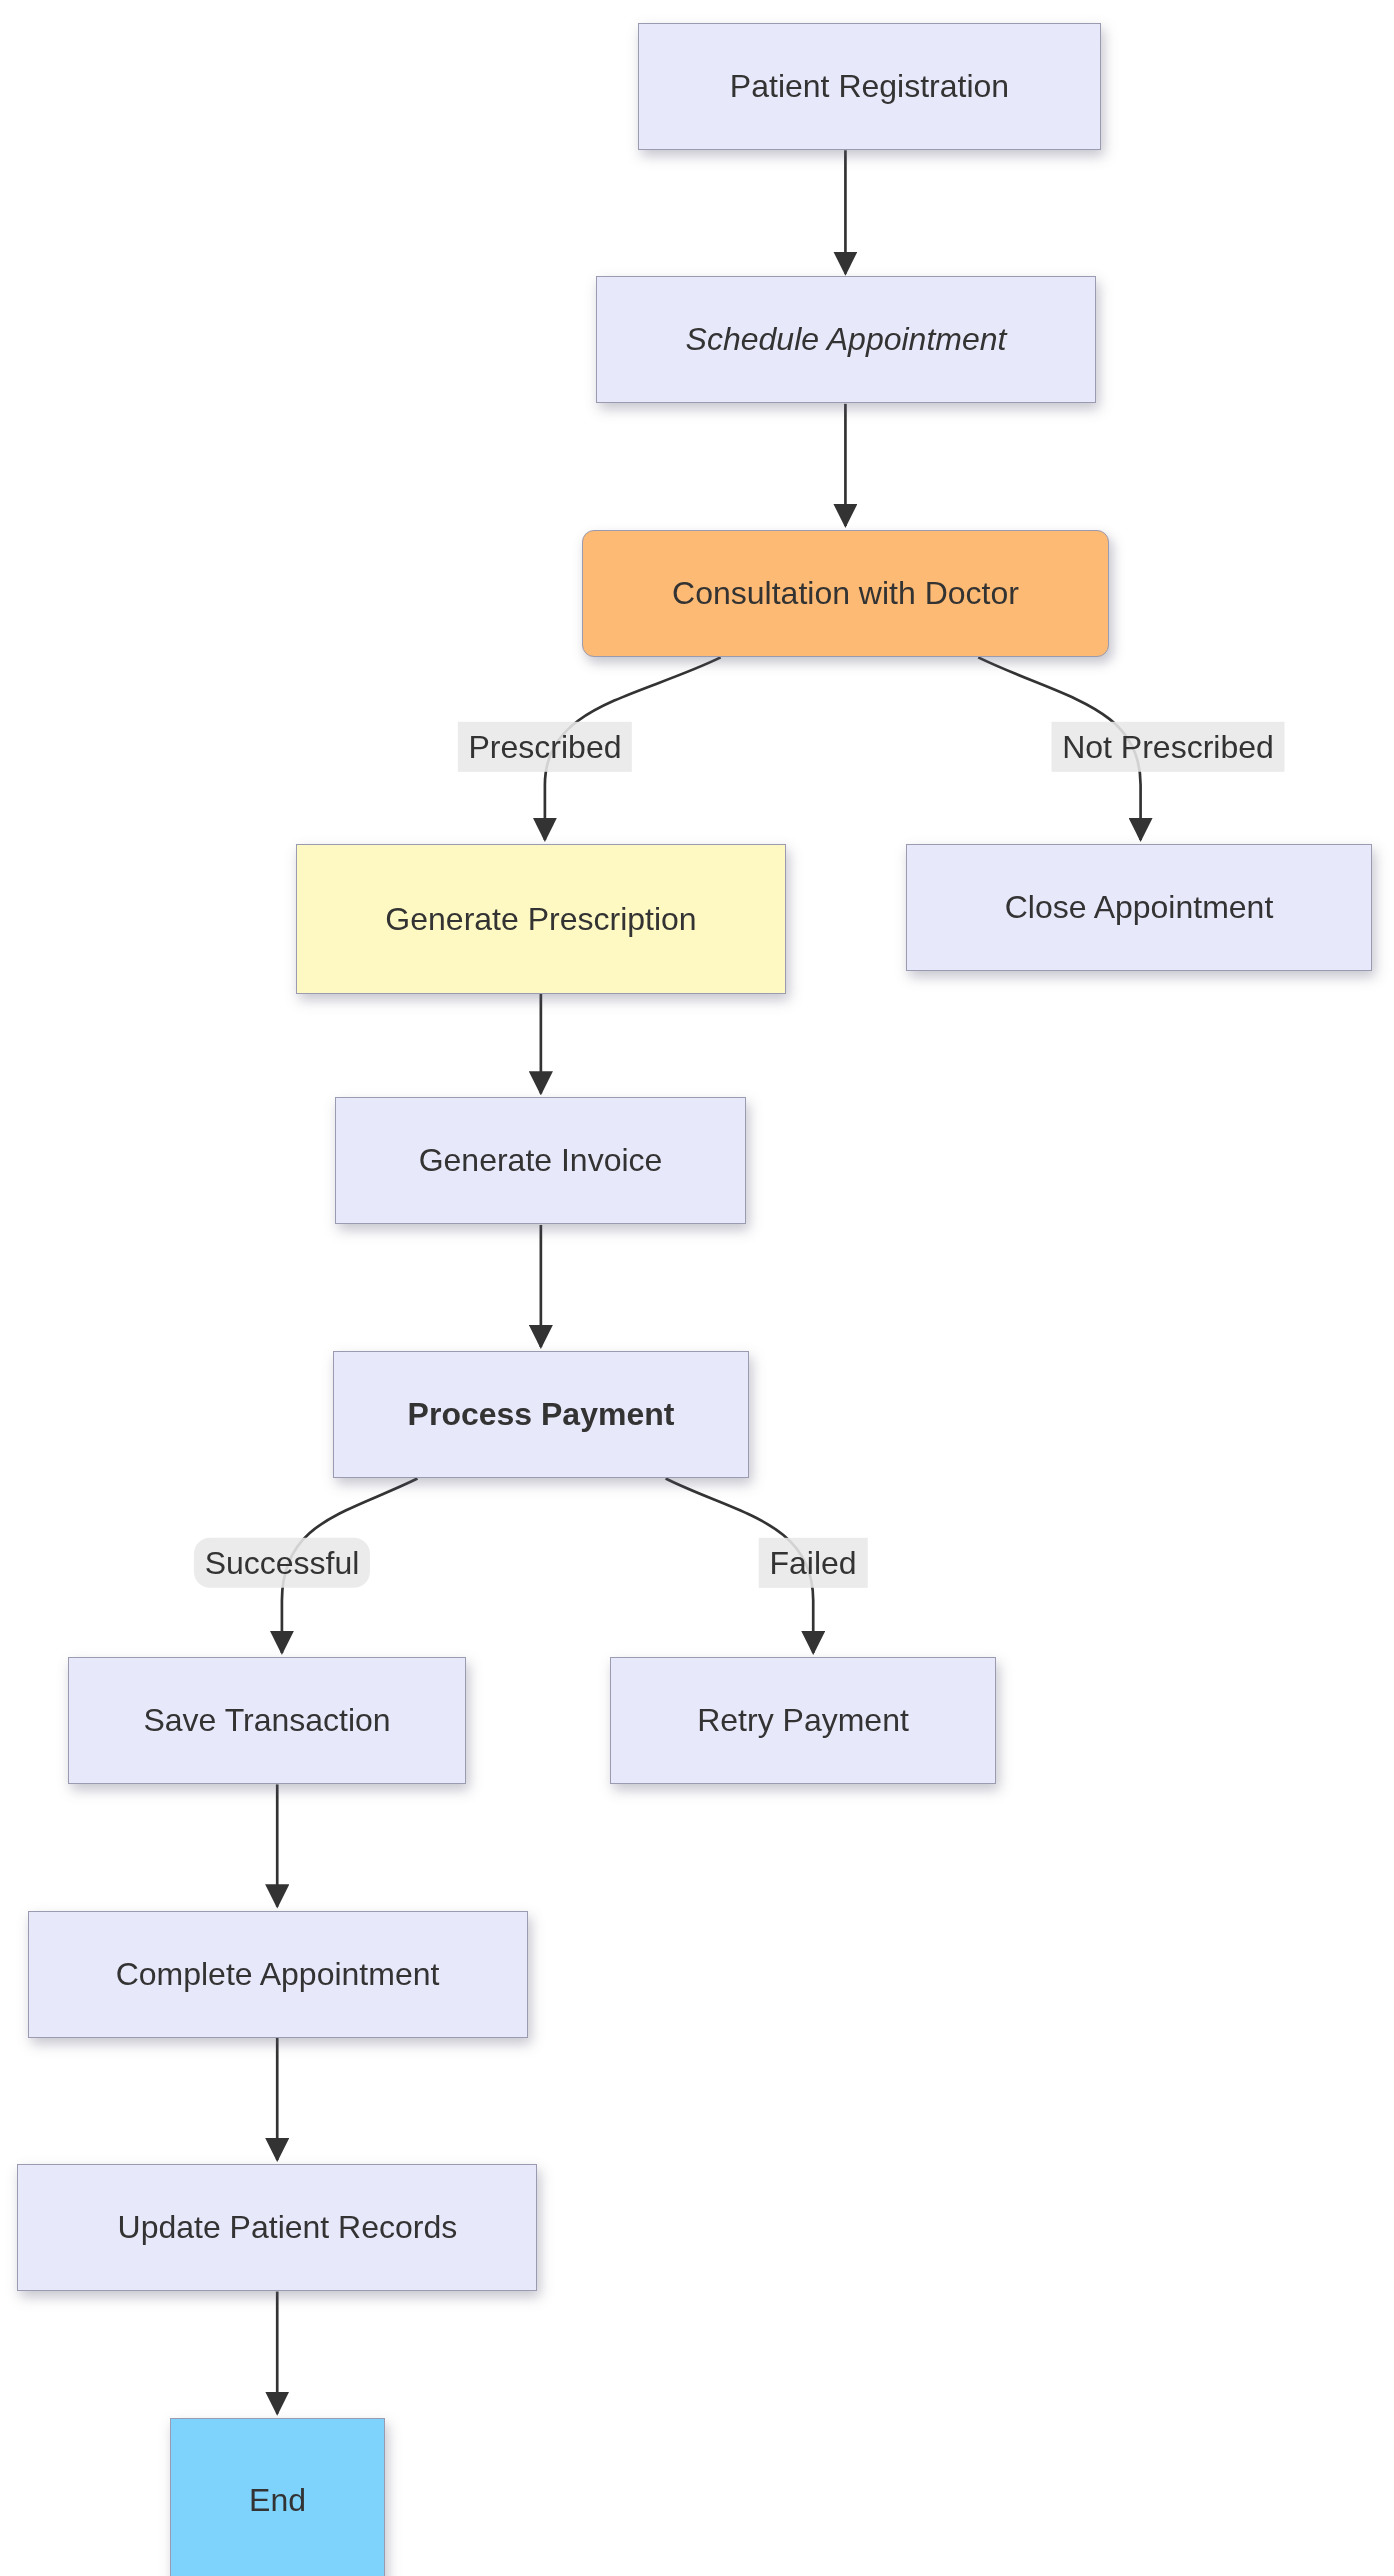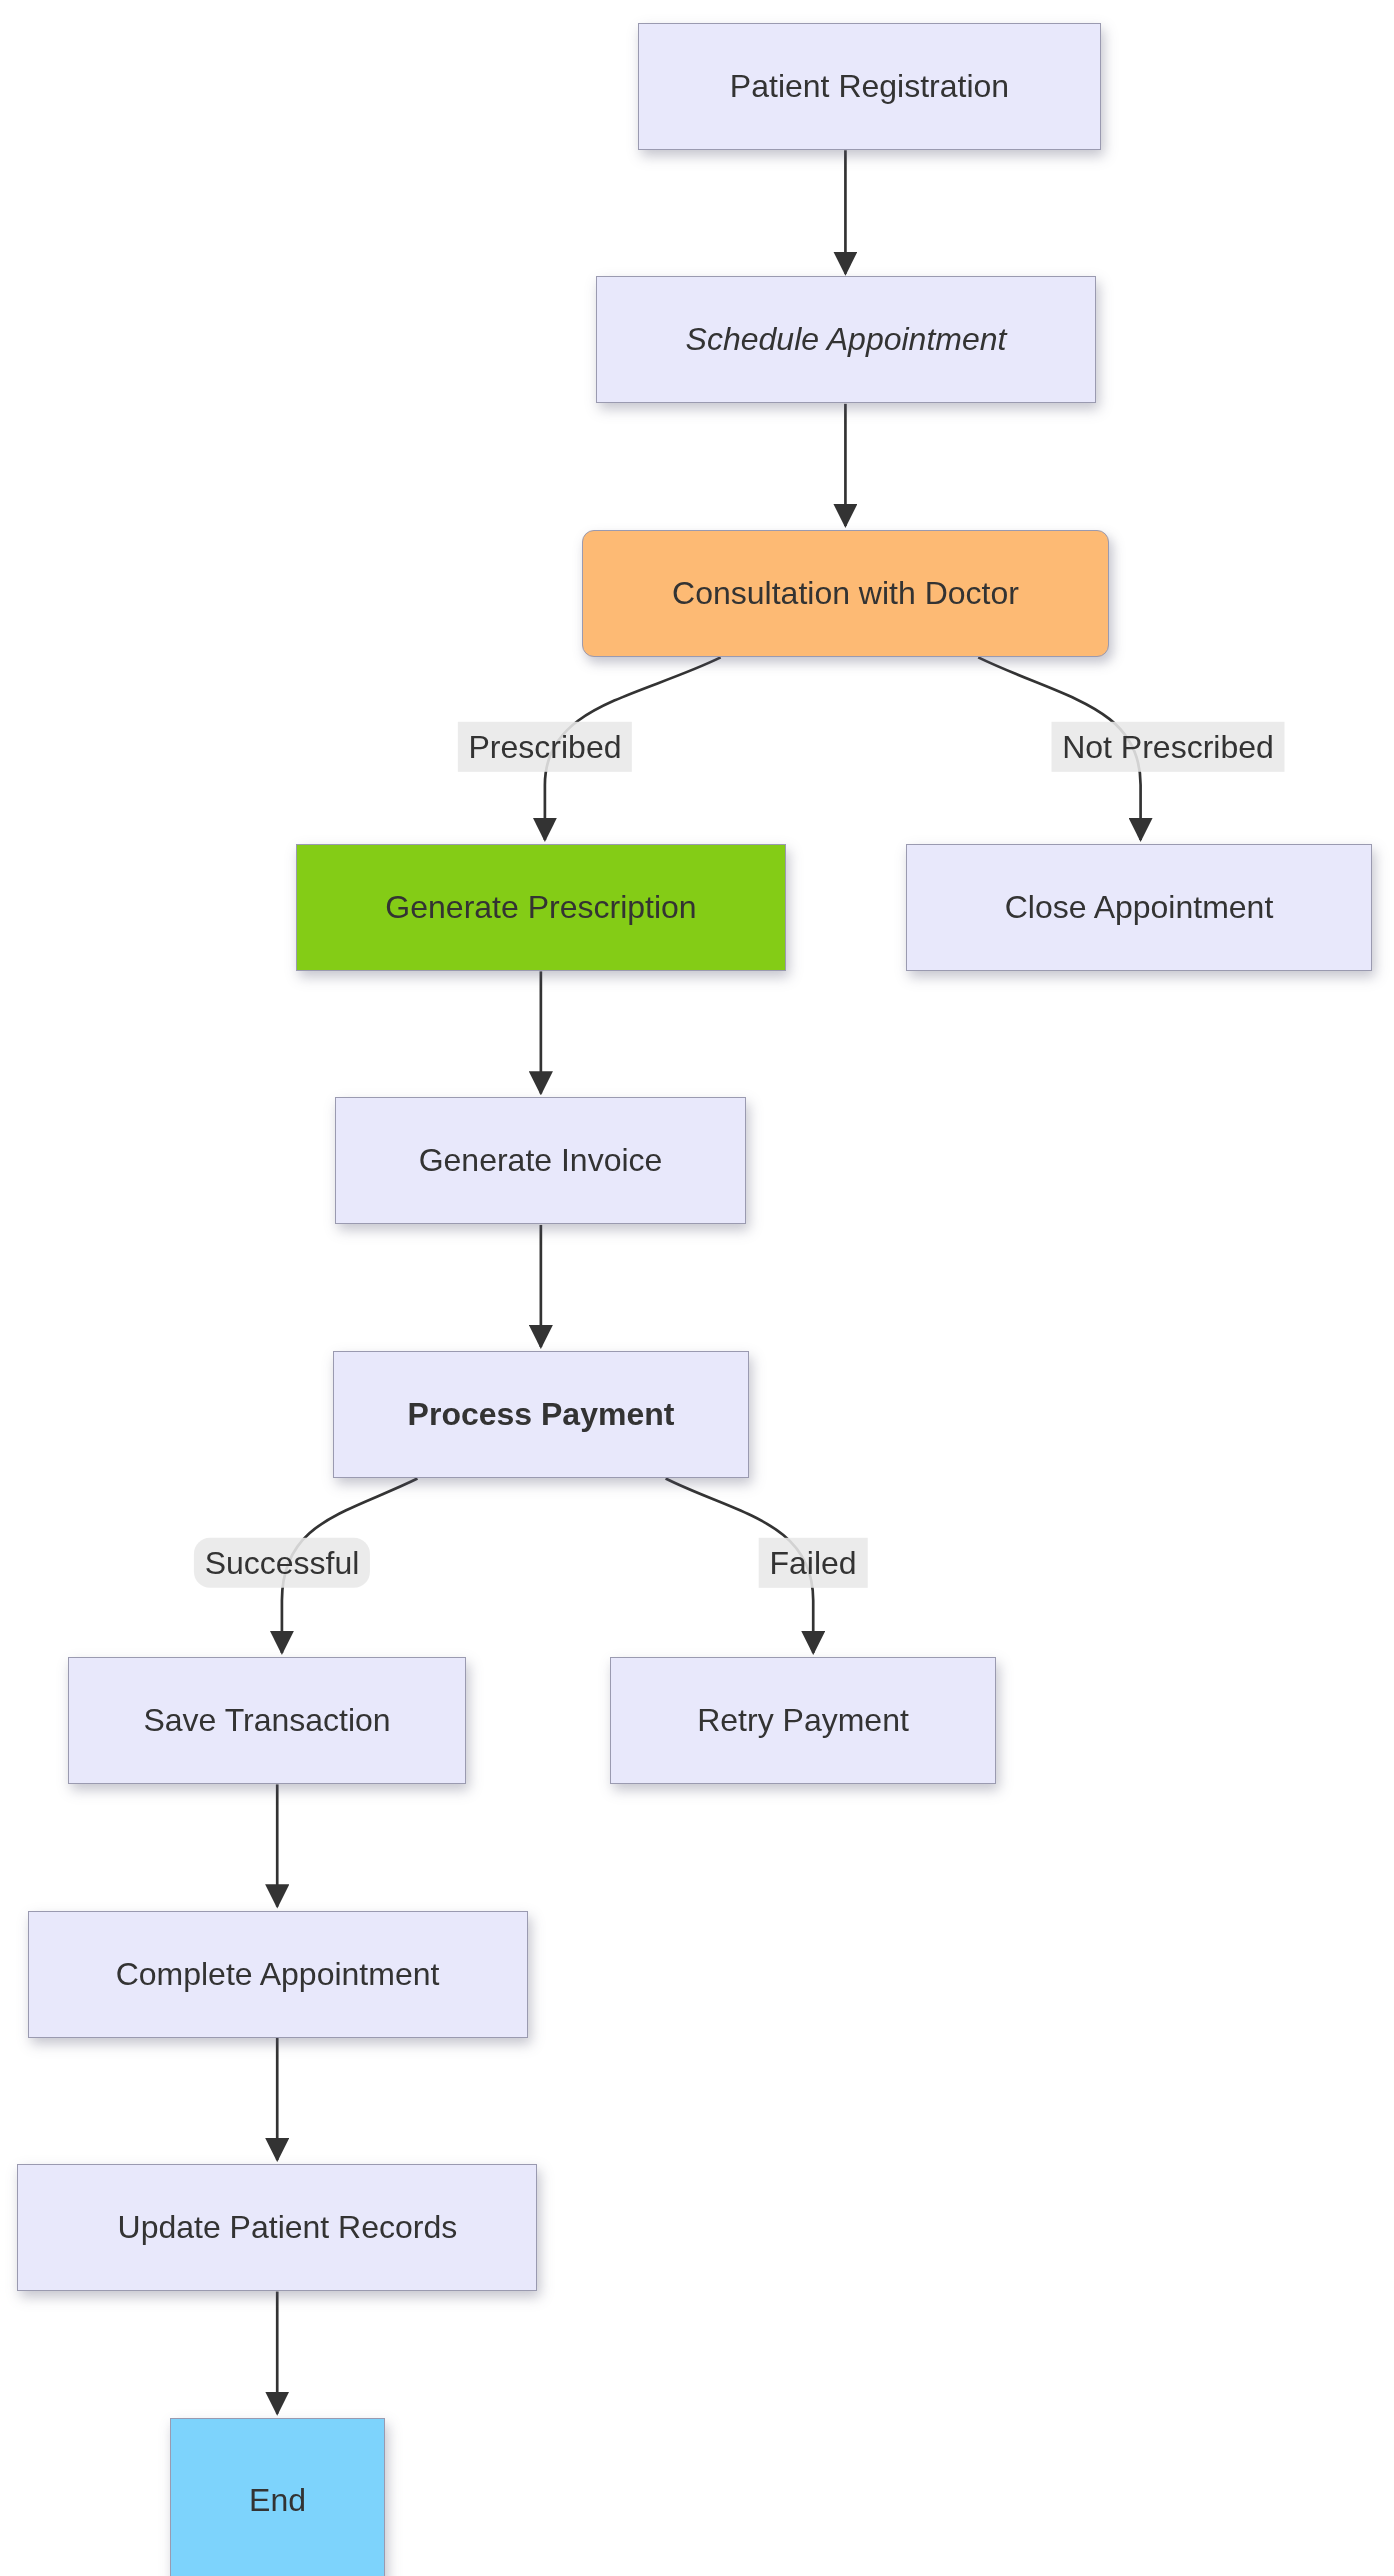--- a/index.html
+++ b/index.html
@@ -69,21 +69,21 @@
         <path d="M 992 2204 C 1096 2256 1212 2268 1212 2386 L 1212 2464" fill="none" stroke="#333333" stroke-width="4" marker-end="url(#arrowhead)"></path>
         <path d="M 413 2660 L 413 2842" fill="none" stroke="#333333" stroke-width="4" marker-end="url(#arrowhead)"></path>
         <path d="M 413 3038 L 413 3220" fill="none" stroke="#333333" stroke-width="4" marker-end="url(#arrowhead)"></path>
         <path d="M 413 3416 L 413 3598" fill="none" stroke="#333333" stroke-width="4" marker-end="url(#arrowhead)"></path>
       </g>
   </svg>
   <div id="node-group">
       <div class="node" style="left: 614px; top: 23px; width: 463px; height: 127px; background: rgb(232, 232, 251); border-color: rgb(154, 154, 176); color: rgb(51, 51, 51); margin-left: 24px;">Patient Registration</div>
       <div class="node" style="left: 596px; top: 276px; width: 500px; height: 127px; background: rgb(232, 232, 251); border-color: rgb(154, 154, 176); color: rgb(51, 51, 51); font-style: italic;">Schedule Appointment</div>
       <div class="node" style="left: 582px; top: 530px; width: 527px; height: 127px; background: #fdba74; border-color: rgb(154, 154, 176); color: rgb(51, 51, 51); border-radius: 12px;">Consultation with Doctor</div>
-      <div class="node" style="left: 296px; top: 844px; width: 490px; height: 127px; background: #84cc16; border-color: rgb(154, 154, 176); color: rgb(51, 51, 51);">Generate Prescription</div>
+      <div class="node" style="left: 296px; top: 844px; width: 490px; height: 150px; background: #fef9c3; border-color: rgb(154, 154, 176); color: rgb(51, 51, 51);">Generate Prescription</div>
       <div class="node" style="left: 906px; top: 844px; width: 466px; height: 127px; background: rgb(232, 232, 251); border-color: rgb(154, 154, 176); color: rgb(51, 51, 51);">Close Appointment</div>
       <div class="node" style="left: 335px; top: 1097px; width: 411px; height: 127px; background: rgb(232, 232, 251); border-color: rgb(154, 154, 176); color: rgb(51, 51, 51);">Generate Invoice</div>
       <div class="node" style="left: 333px; top: 1351px; width: 416px; height: 127px; background: rgb(232, 232, 251); border-color: rgb(154, 154, 176); color: rgb(51, 51, 51); font-weight: bold;">Process Payment</div>
       <div class="node" style="left: 68px; top: 1657px; width: 398px; height: 127px; background: rgb(232, 232, 251); border-color: rgb(154, 154, 176); color: rgb(51, 51, 51);">Save Transaction</div>
       <div class="node" style="left: 610px; top: 1657px; width: 386px; height: 127px; background: rgb(232, 232, 251); border-color: rgb(154, 154, 176); color: rgb(51, 51, 51);">Retry Payment</div>
       <div class="node" style="left: 27.5px; top: 1911px; width: 500px; height: 127px; background: rgb(232, 232, 251); border-color: rgb(154, 154, 176); color: rgb(51, 51, 51);">Complete Appointment</div>
       <div class="node" style="left: 17.4px; top: 2164px; width: 520px; height: 127px; background: rgb(232, 232, 251); border-color: rgb(154, 154, 176); color: rgb(51, 51, 51); padding-left: 20px;">Update Patient Records</div>
       <div class="node" style="left: 170px; top: 2418px; width: 215px; height: 165px; background: #7dd3fc; border-color: rgb(154, 154, 176); color: rgb(51, 51, 51);">End</div>
     </div>
   <div id="label-group">

